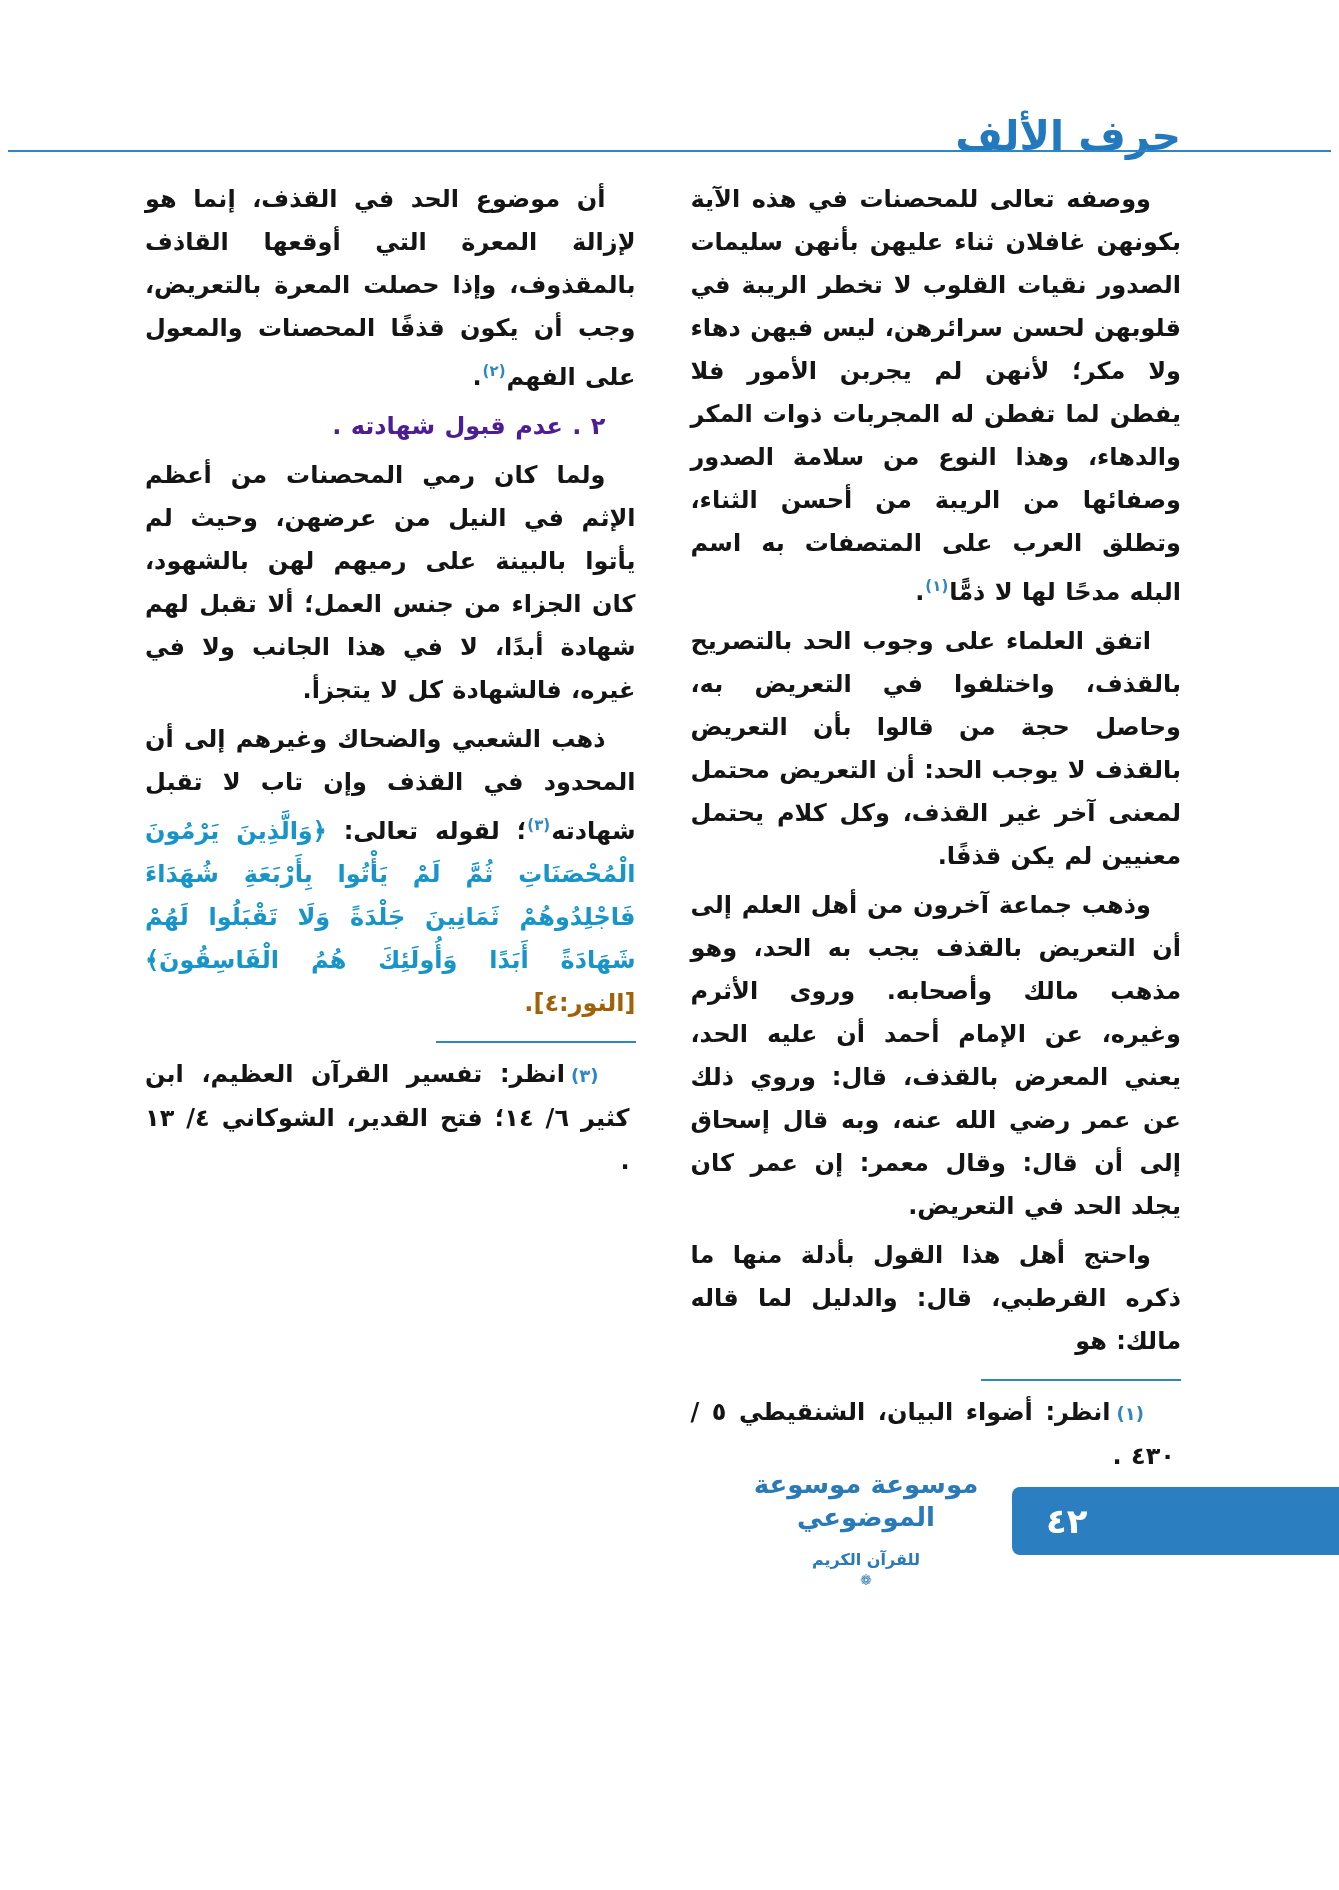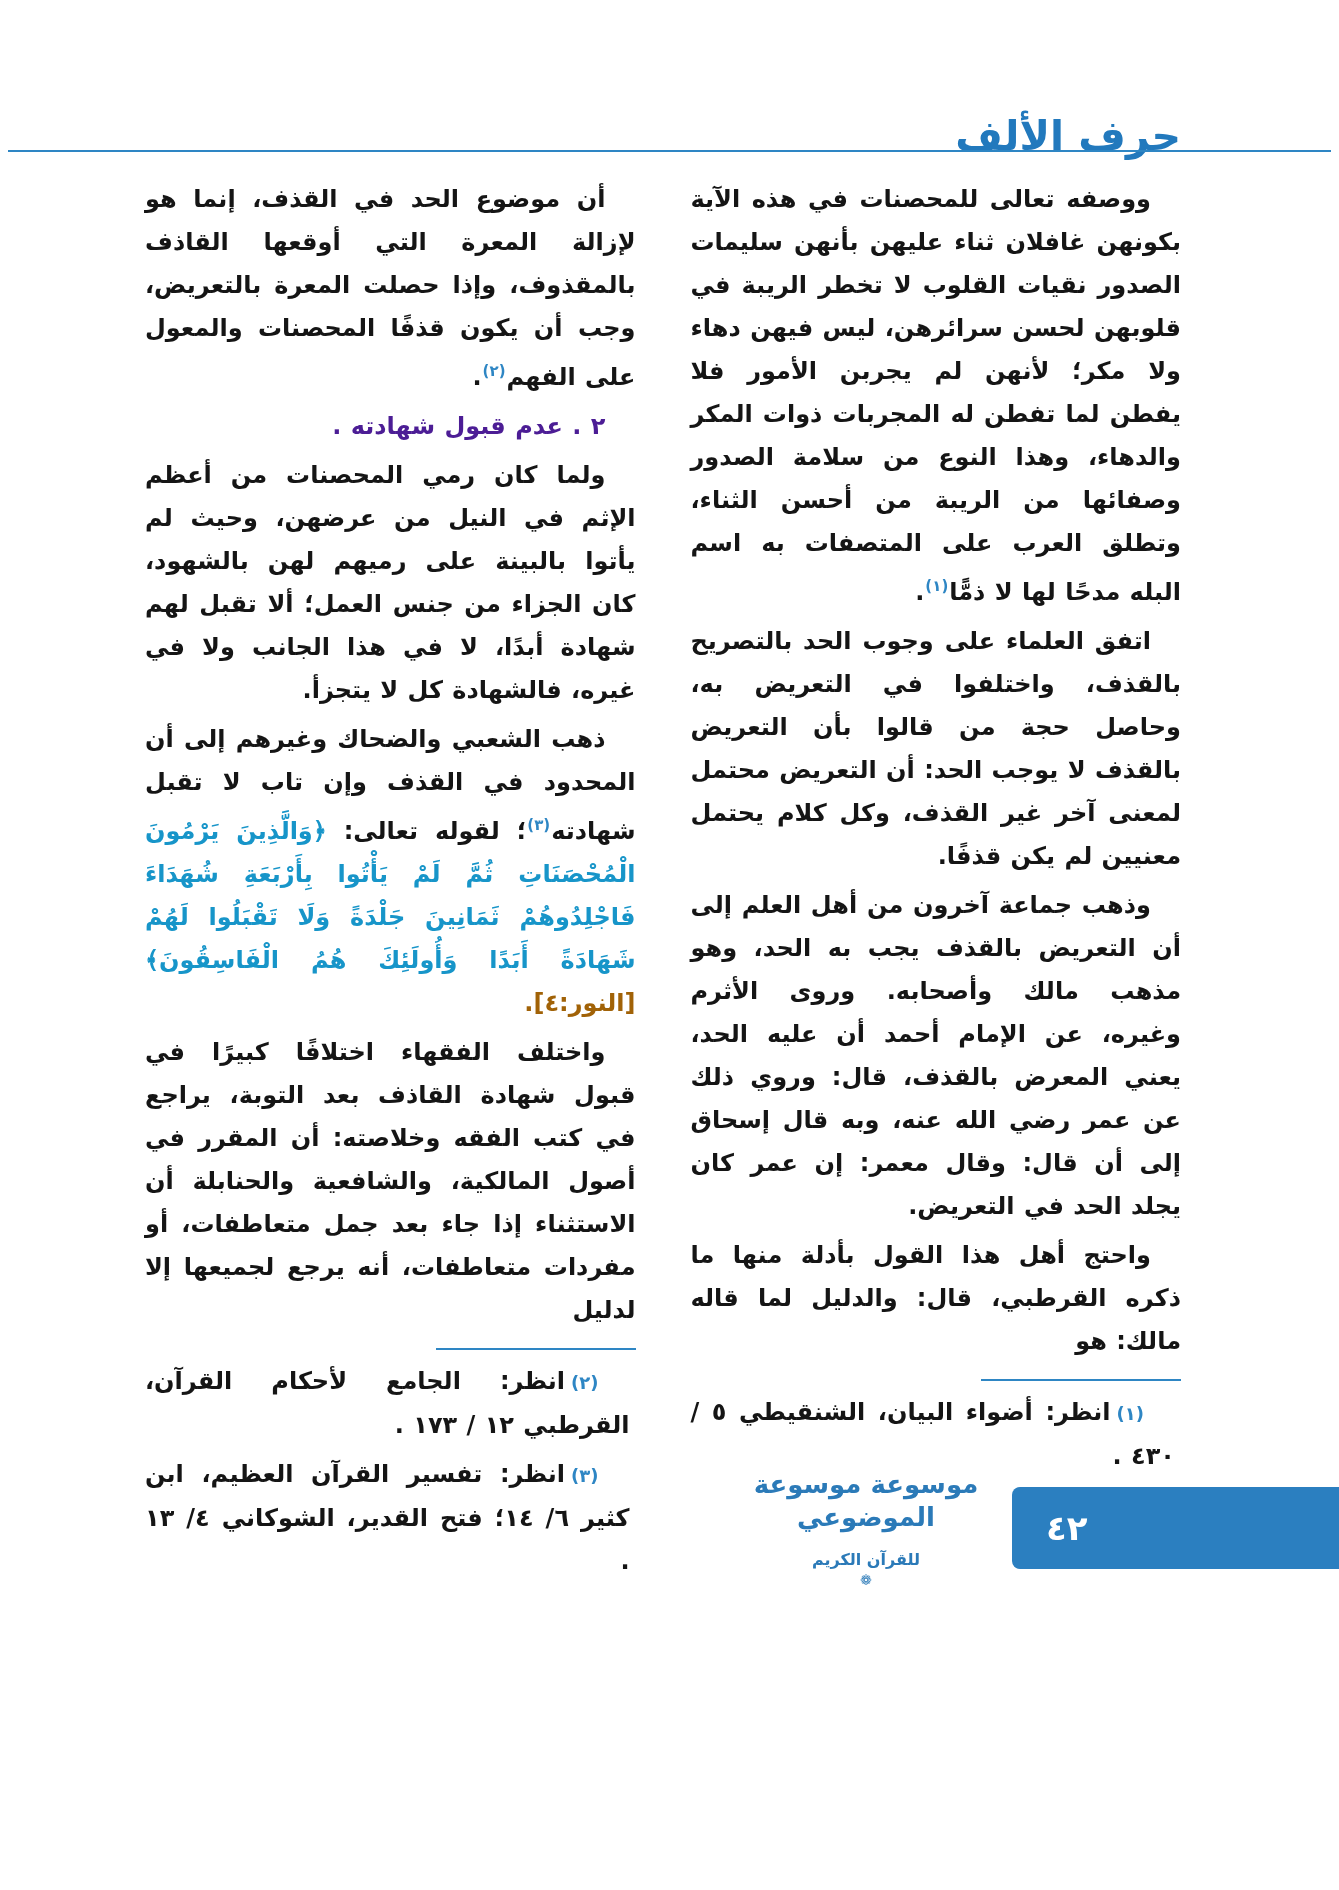--- a/index.html
+++ b/index.html
@@ -56,21 +56,21 @@
   .footnote .fn-marker{font-size:18px;vertical-align:0;margin-left:6px;}
   
   .logo{
     position:absolute;top:1468px;right:348px;width:250px;
     text-align:center;color:#2b7ab8;line-height:1.25;
   }
   .logo-line1{font-size:26px;font-weight:700;}
   .logo-line2{font-size:16px;font-weight:700;margin-top:17px;}
   .logo-flourish{font-size:14px;color:#2b7ab8;margin-top:2px;}
   .page-bar{
-    position:absolute;top:1487px;left:1012px;right:0;height:82px;
+    position:absolute;top:1487px;left:1012px;right:0;height:68px;
     background:#2b7fc0;border-radius:8px 0 0 8px;
   }
   .page-number{
     position:absolute;left:34px;top:50%;transform:translateY(-50%);
     color:#ffffff;font-size:34px;font-weight:700;
   }
 </style>
 </head>
 <body>
 
@@ -91,25 +91,23 @@
         <div class="footnote-rule"></div>
         <p class="footnote"><span class="fn-marker">(١)</span><span>انظر: أضواء البيان، الشنقيطي ٥ / ٤٣٠ .</span></p>
       </div>
     </section>
 
     <section class="col">
       <p><span>أن موضوع الحد في القذف، إنما هو لإزالة المعرة التي أوقعها القاذف بالمقذوف، وإذا حصلت المعرة بالتعريض، وجب أن يكون قذفًا المحصنات والمعول على الفهم</span><span class="fn-marker">(٢)</span><span>.</span></p>
       <p class="subheading">٢ . عدم قبول شهادته .</p>
       <p>ولما كان رمي المحصنات من أعظم الإثم في النيل من عرضهن، وحيث لم يأتوا بالبينة على رميهم لهن بالشهود، كان الجزاء من جنس العمل؛ ألا تقبل لهم شهادة أبدًا، لا في هذا الجانب ولا في غيره، فالشهادة كل لا يتجزأ.</p>
       <p><span>ذهب الشعبي والضحاك وغيرهم إلى أن المحدود في القذف وإن تاب لا تقبل شهادته</span><span class="fn-marker">(٣)</span><span>؛ لقوله تعالى: </span><span class="quran">﴿وَالَّذِينَ يَرْمُونَ الْمُحْصَنَاتِ ثُمَّ لَمْ يَأْتُوا بِأَرْبَعَةِ شُهَدَاءَ فَاجْلِدُوهُمْ ثَمَانِينَ جَلْدَةً وَلَا تَقْبَلُوا لَهُمْ شَهَادَةً أَبَدًا وَأُولَئِكَ هُمُ الْفَاسِقُونَ﴾</span><span class="verse-ref"> [النور:٤].</span></p>
-      <p>واختلف الفقهاء اختلافًا كبيرًا في قبول شهادة القاذف بعد التوبة، يراجع في كتب الفقه وخلاصته: أن المقرر في أصول المالكية، والشافعية والحنابلة أن الاستثناء إذا جاء بعد جمل متعاطفات، أو مفردات متعاطفات، أنه يرجع لجميعها إلا لدليل</p>
 
       <div class="footnote-area">
         <div class="footnote-rule"></div>
-        <p class="footnote"><span class="fn-marker">(٢)</span><span>انظر: الجامع لأحكام القرآن، القرطبي ١٢ / ١٧٣ .</span></p>
         <p class="footnote"><span class="fn-marker">(٣)</span><span>انظر: تفسير القرآن العظيم، ابن كثير ٦/ ١٤؛ فتح القدير، الشوكاني ٤/ ١٣ .</span></p>
       </div>
     </section>
 
   </div>
 
   <div class="logo">
     <div class="logo-line1">موسوعة موسوعة الموضوعي</div>
     <div class="logo-line2">للقرآن الكريم</div>
     <div class="logo-flourish">❁</div>

